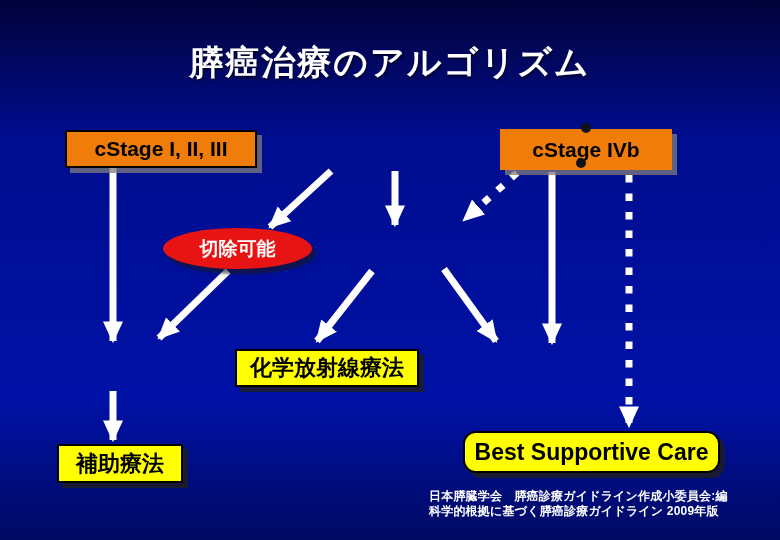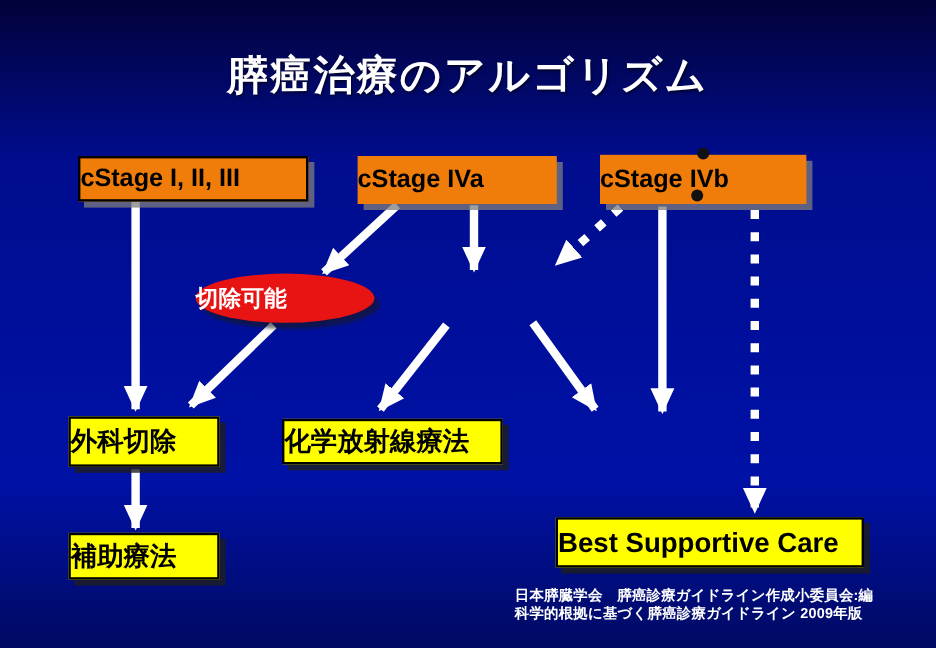--- a/index.html
+++ b/index.html
@@ -49,20 +49,21 @@
   .edge {
     stroke: var(--arrow);
     stroke-width: 7;
     fill: none;
   }
   .edge.dotted { stroke-dasharray: 7.5 11; stroke-linecap: butt; }
   .node {
     position: absolute;
     display: flex;
     align-items: center;
+    justify-content: center;
     white-space: nowrap;
     font-weight: bold;
   }
   .stage-box {
     background: var(--stage-box);
     color: var(--text-dark);
     font-size: 21px;
     box-shadow: 5px 5px 0 rgba(125,125,125,0.75);
   }
   .stage-box.bordered { border: 2px solid #000; }
@@ -83,21 +84,21 @@
   
   #node-stage123 { left: 65px;  top: 130px; width: 192px; height: 38px; }
   #node-stage4a  { left: 298px; top: 130px; width: 166px; height: 40px; }
   #node-stage4b  { left: 500px; top: 129px; width: 172px; height: 41px; }
   #node-resectable   { left: 163px; top: 228px; width: 149px; height: 41px; }
   #node-unresectable { left: 327px; top: 228px; width: 148px; height: 41px; }
   #node-surgery        { left: 57px;  top: 347px; width: 126px; height: 42px; }
   #node-chemoradiation { left: 235px; top: 349px; width: 184px; height: 38px; }
   #node-chemotherapy   { left: 452px; top: 349px; width: 140px; height: 38px; }
   #node-adjuvant       { left: 57px;  top: 444px; width: 126px; height: 39px; }
-  #node-bsc            { left: 463px; top: 431px; width: 257px; height: 42px; font-size: 23px; }
+  #node-bsc            { left: 463px; top: 431px; width: 257px; height: 42px; font-size: 23px; border-radius: 13px; }
   .anchor-dot {
     position: absolute;
     width: 10px; height: 10px;
     border-radius: 50%;
     background: #111;
   }
   #dot-stage4b-top    { left: 581px; top: 123px; }
   #dot-stage4b-bottom { left: 576px; top: 158px; }
   .citation {
     position: absolute;
@@ -130,37 +131,31 @@
       <line x1="372" y1="271" x2="317" y2="341" class="edge solid" marker-end="url(#ah)"></line>
       <line x1="444" y1="269" x2="496" y2="341" class="edge solid" marker-end="url(#ah)"></line>
       <line x1="552" y1="172" x2="552" y2="343" class="edge solid" marker-end="url(#ah)"></line>
       <line x1="629" y1="175" x2="629" y2="426" class="edge dotted" marker-end="url(#ah)"></line>
       <line x1="113" y1="391" x2="113" y2="440" class="edge solid" marker-end="url(#ah)"></line>
     </svg>
 
   <div class="node stage-box bordered" id="node-stage123">
     <span>cStage I, II, III</span>
   </div>
-  <div class="node stage-box" id="node-stage4a">
-    <span>cStage IVa</span>
-  </div>
   <div class="node stage-box" id="node-stage4b">
     <span>cStage IVb</span>
   </div>
 
   <div class="anchor-dot" id="dot-stage4b-top"></div>
   <div class="anchor-dot" id="dot-stage4b-bottom"></div>
 
   <div class="node decision" id="node-resectable">
     <span>切除可能</span>
   </div>
 
-  <div class="node treatment" id="node-surgery">
-    <span>外科切除</span>
-  </div>
   <div class="node treatment" id="node-chemoradiation">
     <span>化学放射線療法</span>
   </div>
   <div class="node treatment" id="node-adjuvant">
     <span>補助療法</span>
   </div>
   <div class="node treatment" id="node-bsc">
     <span>Best Supportive Care</span>
   </div>
 

